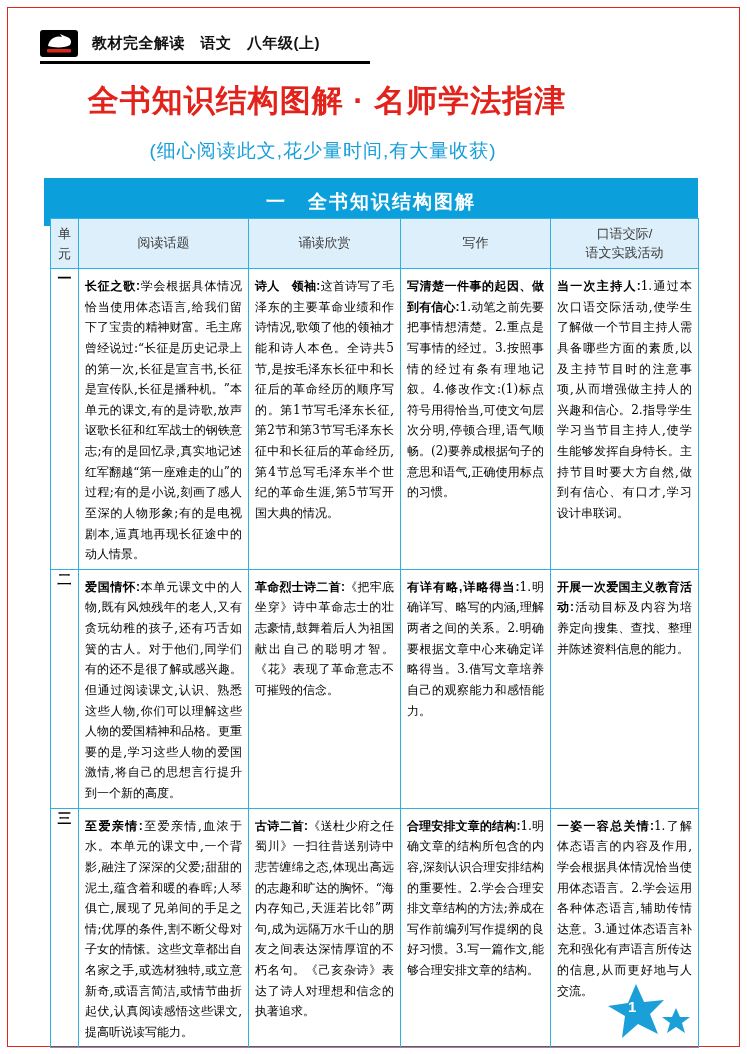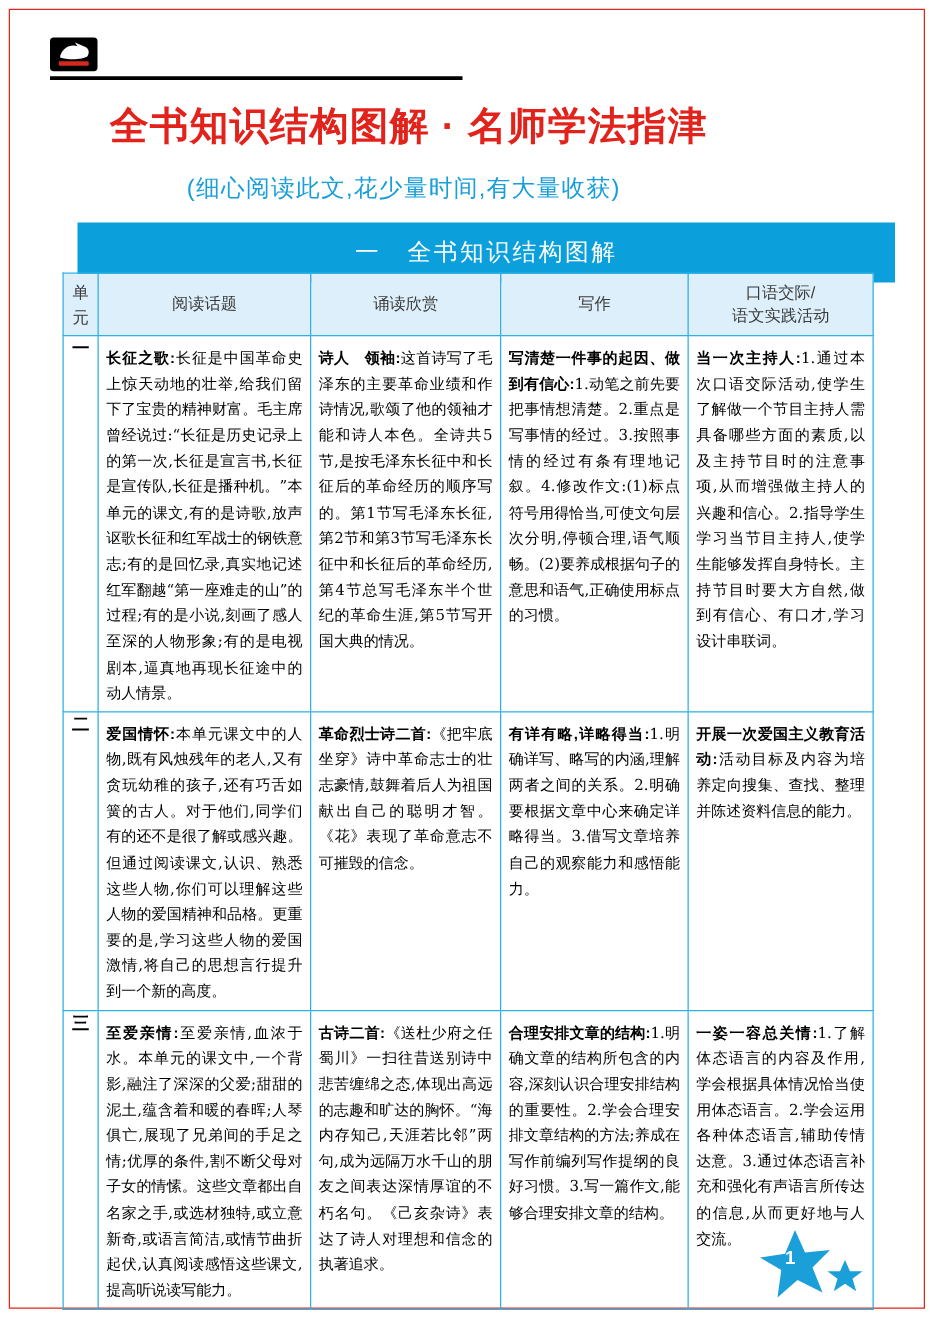--- a/index.html
+++ b/index.html
@@ -21,22 +21,22 @@
   .main-title{
     position:absolute;left:0;top:80px;width:654px;text-align:center;
     font-size:31px;font-weight:bold;color:#e2231c;letter-spacing:1px;
   }
   .subtitle{
     position:absolute;left:0;top:138px;width:646px;text-align:center;
     font-size:19px;color:#189ed9;letter-spacing:1px;
   }
   
   .banner{
-    position:absolute;left:62px;top:178px;width:654px;height:48px;
-    background:#0ba0dc;color:#fff;font-weight:normal;font-size:19px;
+    position:absolute;left:44px;top:178px;width:654px;height:48px;
+    background:#0ba0dc;color:#fff;font-weight:bold;font-size:19px;
     display:flex;align-items:center;justify-content:center;letter-spacing:2px;
   }
   
   table.grid{
     position:absolute;left:50px;top:218px;width:648px;
     border-collapse:collapse;table-layout:fixed;
   }
   table.grid th,table.grid td{
     border:1.5px solid #2fb0e3;vertical-align:top;box-sizing:border-box;
   }
@@ -73,20 +73,21 @@
 <div class="page-frame"></div>
 
 <div class="header">
   <div class="header-row">
     <div class="logo">
       <svg width="38" height="27" viewBox="0 0 38 27">
         <path d="M8 16 C9 9, 16 5, 22 7 L20 4 L27 7 C31 8, 32 12, 30 15 C26 18, 14 18, 8 16 Z" fill="#ffffff"></path>
         <rect x="7" y="19" width="24" height="3.5" rx="1" fill="#d6281e"></rect>
       </svg>
     </div>
+    <div class="header-title">教材完全解读　语文　八年级(上)</div>
   </div>
 </div>
 
 <div class="main-title">全书知识结构图解 · 名师学法指津</div>
 <div class="subtitle">(细心阅读此文,花少量时间,有大量收获)</div>
 
 <div class="banner">一　全书知识结构图解</div>
 
 <table class="grid">
   <colgroup>
@@ -106,21 +107,21 @@
       <th>写作</th>
       <th>
         <span>口语交际/</span><br>
         <span>语文实践活动</span>
       </th>
     </tr>
   </thead>
   <tbody>
     <tr class="r1">
       <td class="unit">一</td>
-      <td class="cell"><b>长征之歌:</b><span>长征是中国革命史上惊天动地的壮举,给我们留下了宝贵的精神财富。毛主席曾经说过:“长征是历史记录上的第一次,长征是宣言书,长征是宣传队,长征是播种机。”本单元的课文,有的是诗歌,放声讴歌长征和红军战士的钢铁意志;有的是回忆录,真实地记述红军翻越“第一座难走的山”的过程;有的是小说,刻画了感人至深的人物形象;有的是电视剧本,逼真地再现长征途中的动人情景。</span></td>
+      <td class="cell"><b>长征之歌:</b><span>学会根据具体情况恰当使用体态语言,给我们留下了宝贵的精神财富。毛主席曾经说过:“长征是历史记录上的第一次,长征是宣言书,长征是宣传队,长征是播种机。”本单元的课文,有的是诗歌,放声讴歌长征和红军战士的钢铁意志;有的是回忆录,真实地记述红军翻越“第一座难走的山”的过程;有的是小说,刻画了感人至深的人物形象;有的是电视剧本,逼真地再现长征途中的动人情景。</span></td>
       <td class="cell"><b>诗人　领袖:</b><span>这首诗写了毛泽东的主要革命业绩和作诗情况,歌颂了他的领袖才能和诗人本色。全诗共5节,是按毛泽东长征中和长征后的革命经历的顺序写的。第1节写毛泽东长征,第2节和第3节写毛泽东长征中和长征后的革命经历,第4节总写毛泽东半个世纪的革命生涯,第5节写开国大典的情况。</span></td>
       <td class="cell"><b>写清楚一件事的起因、做到有信心:</b><span>1.动笔之前先要把事情想清楚。2.重点是写事情的经过。3.按照事情的经过有条有理地记叙。4.修改作文:(1)标点符号用得恰当,可使文句层次分明,停顿合理,语气顺畅。(2)要养成根据句子的意思和语气,正确使用标点的习惯。</span></td>
       <td class="cell"><b>当一次主持人:</b><span>1.通过本次口语交际活动,使学生了解做一个节目主持人需具备哪些方面的素质,以及主持节目时的注意事项,从而增强做主持人的兴趣和信心。2.指导学生学习当节目主持人,使学生能够发挥自身特长。主持节目时要大方自然,做到有信心、有口才,学习设计串联词。</span></td>
     </tr>
     <tr class="r2">
       <td class="unit">二</td>
       <td class="cell"><b>爱国情怀:</b><span>本单元课文中的人物,既有风烛残年的老人,又有贪玩幼稚的孩子,还有巧舌如簧的古人。对于他们,同学们有的还不是很了解或感兴趣。但通过阅读课文,认识、熟悉这些人物,你们可以理解这些人物的爱国精神和品格。更重要的是,学习这些人物的爱国激情,将自己的思想言行提升到一个新的高度。</span></td>
       <td class="cell"><b>革命烈士诗二首:</b><span>《把牢底坐穿》诗中革命志士的壮志豪情,鼓舞着后人为祖国献出自己的聪明才智。《花》表现了革命意志不可摧毁的信念。</span></td>
       <td class="cell"><b>有详有略,详略得当:</b><span>1.明确详写、略写的内涵,理解两者之间的关系。2.明确要根据文章中心来确定详略得当。3.借写文章培养自己的观察能力和感悟能力。</span></td>
       <td class="cell"><b>开展一次爱国主义教育活动:</b><span>活动目标及内容为培养定向搜集、查找、整理并陈述资料信息的能力。</span></td>

